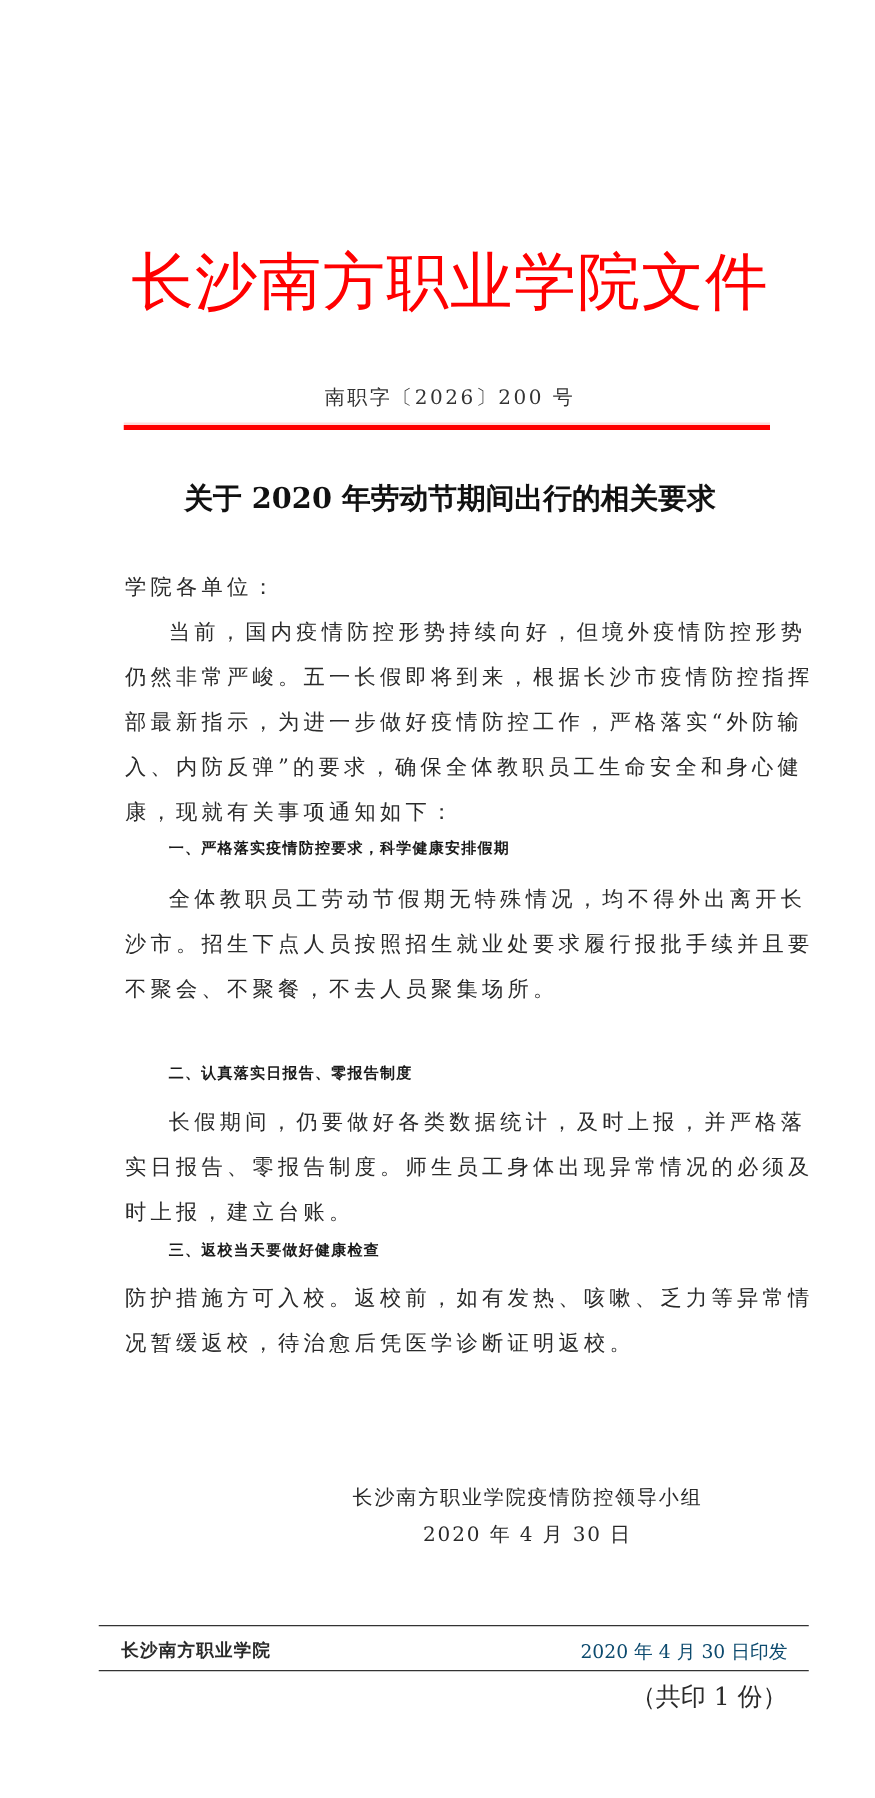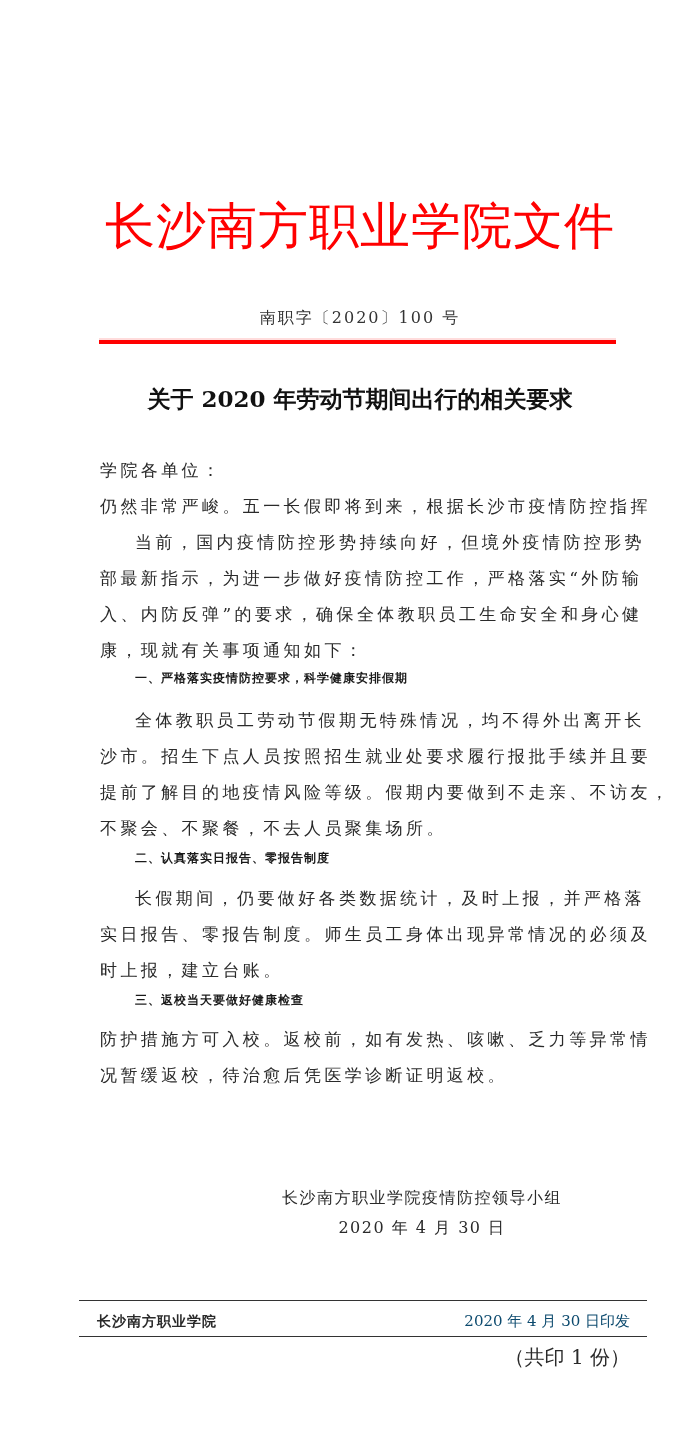--- a/index.html
+++ b/index.html
@@ -146,40 +146,39 @@
       line-height: 24px;
       color: #2a2a2a;
       white-space: nowrap;
       text-align: right;
     }
   </style>
 </head>
 <body>
 
 <div class="abs doc-header">长沙南方职业学院文件</div>
-<div class="abs doc-number">南职字〔2020〕100 号</div>
+<div class="abs doc-number">南职字〔2026〕200 号</div>
 <div class="abs red-rule"></div>
 
 <div class="abs doc-title">关于 2020 年劳动节期间出行的相关要求</div>
 
 <div class="abs body-text salutation">学院各单位：</div>
 
 <div class="abs body-text para1">
+  <span class="line indent">当前，国内疫情防控形势持续向好，但境外疫情防控形势</span>
   <span class="line">仍然非常严峻。五一长假即将到来，根据长沙市疫情防控指挥</span>
-  <span class="line indent">当前，国内疫情防控形势持续向好，但境外疫情防控形势</span>
   <span class="line">部最新指示，为进一步做好疫情防控工作，严格落实“外防输</span>
   <span class="line">入、内防反弹”的要求，确保全体教职员工生命安全和身心健</span>
   <span class="line">康，现就有关事项通知如下：</span>
 </div>
 
 <div class="abs section-heading h1">一、严格落实疫情防控要求，科学健康安排假期</div>
 <div class="abs body-text para2">
   <span class="line indent">全体教职员工劳动节假期无特殊情况，均不得外出离开长</span>
   <span class="line">沙市。招生下点人员按照招生就业处要求履行报批手续并且要</span>
-  <span class="line">提前了解目的地疫情风险等级。假期内要做到不走亲、不访友，</span>
   <span class="line">不聚会、不聚餐，不去人员聚集场所。</span>
 </div>
 
 <div class="abs section-heading h2">二、认真落实日报告、零报告制度</div>
 <div class="abs body-text para3">
   <span class="line indent">长假期间，仍要做好各类数据统计，及时上报，并严格落</span>
   <span class="line">实日报告、零报告制度。师生员工身体出现异常情况的必须及</span>
   <span class="line">时上报，建立台账。</span>
 </div>
 

